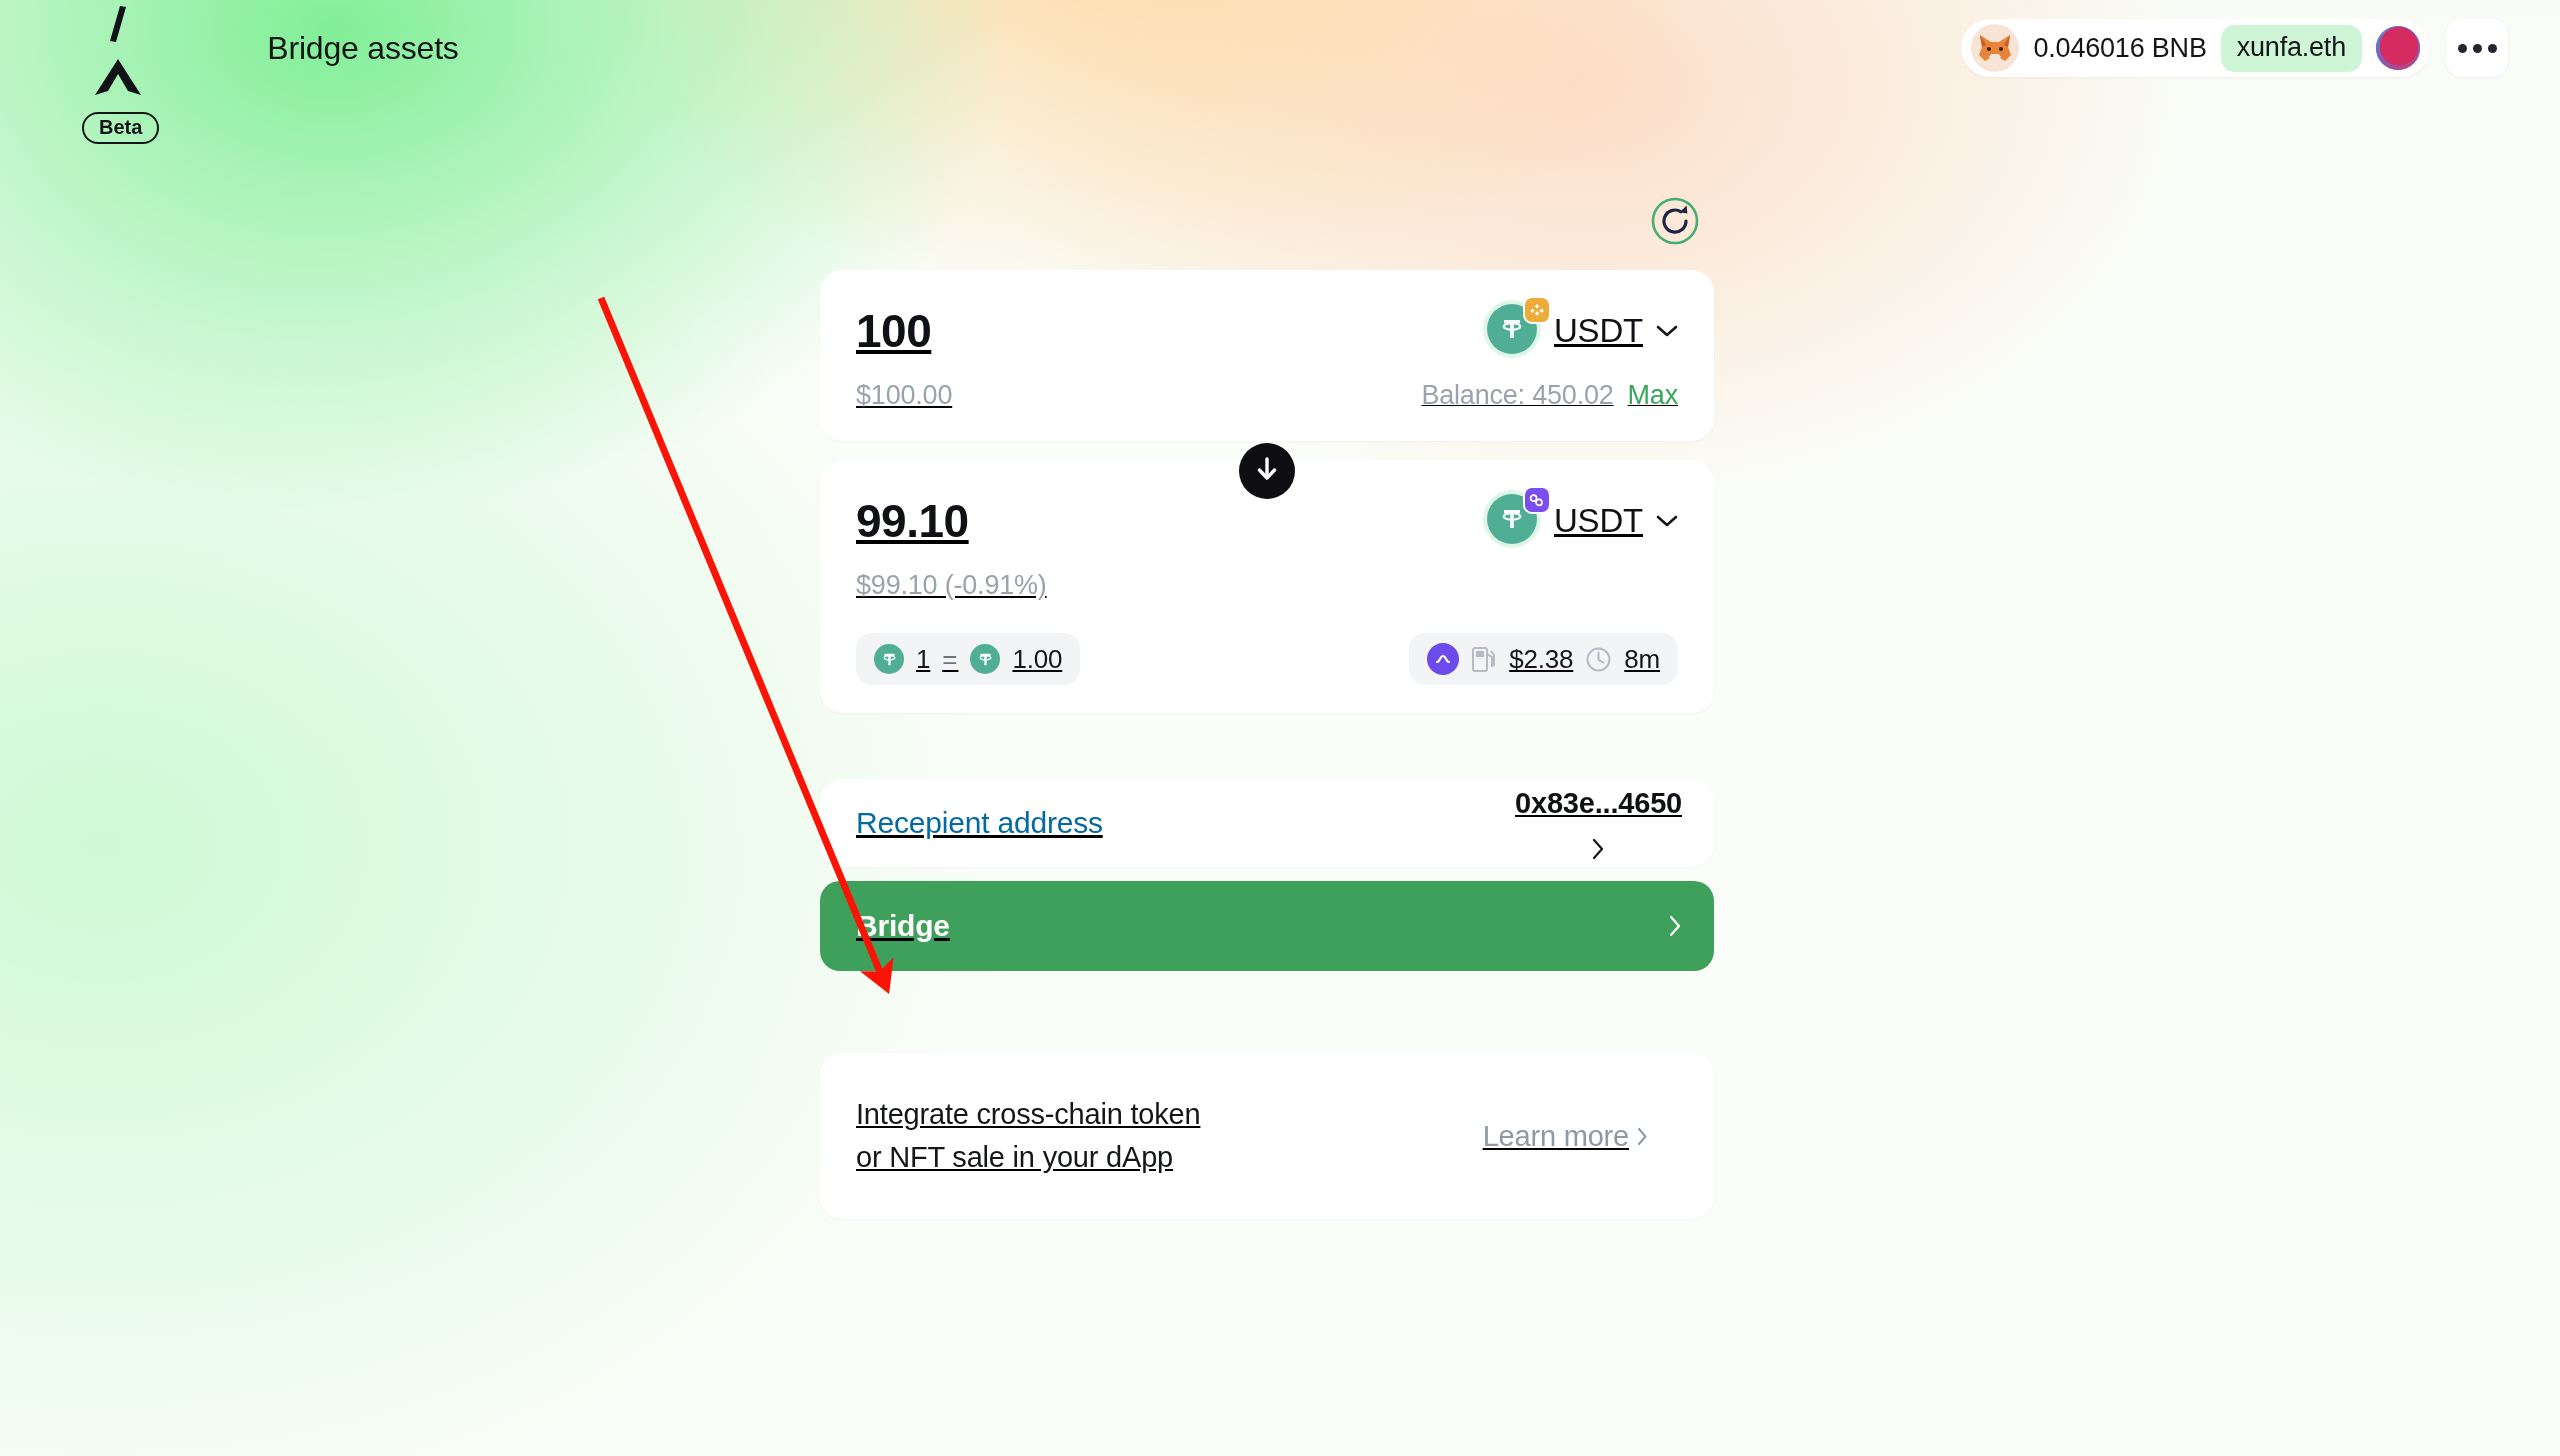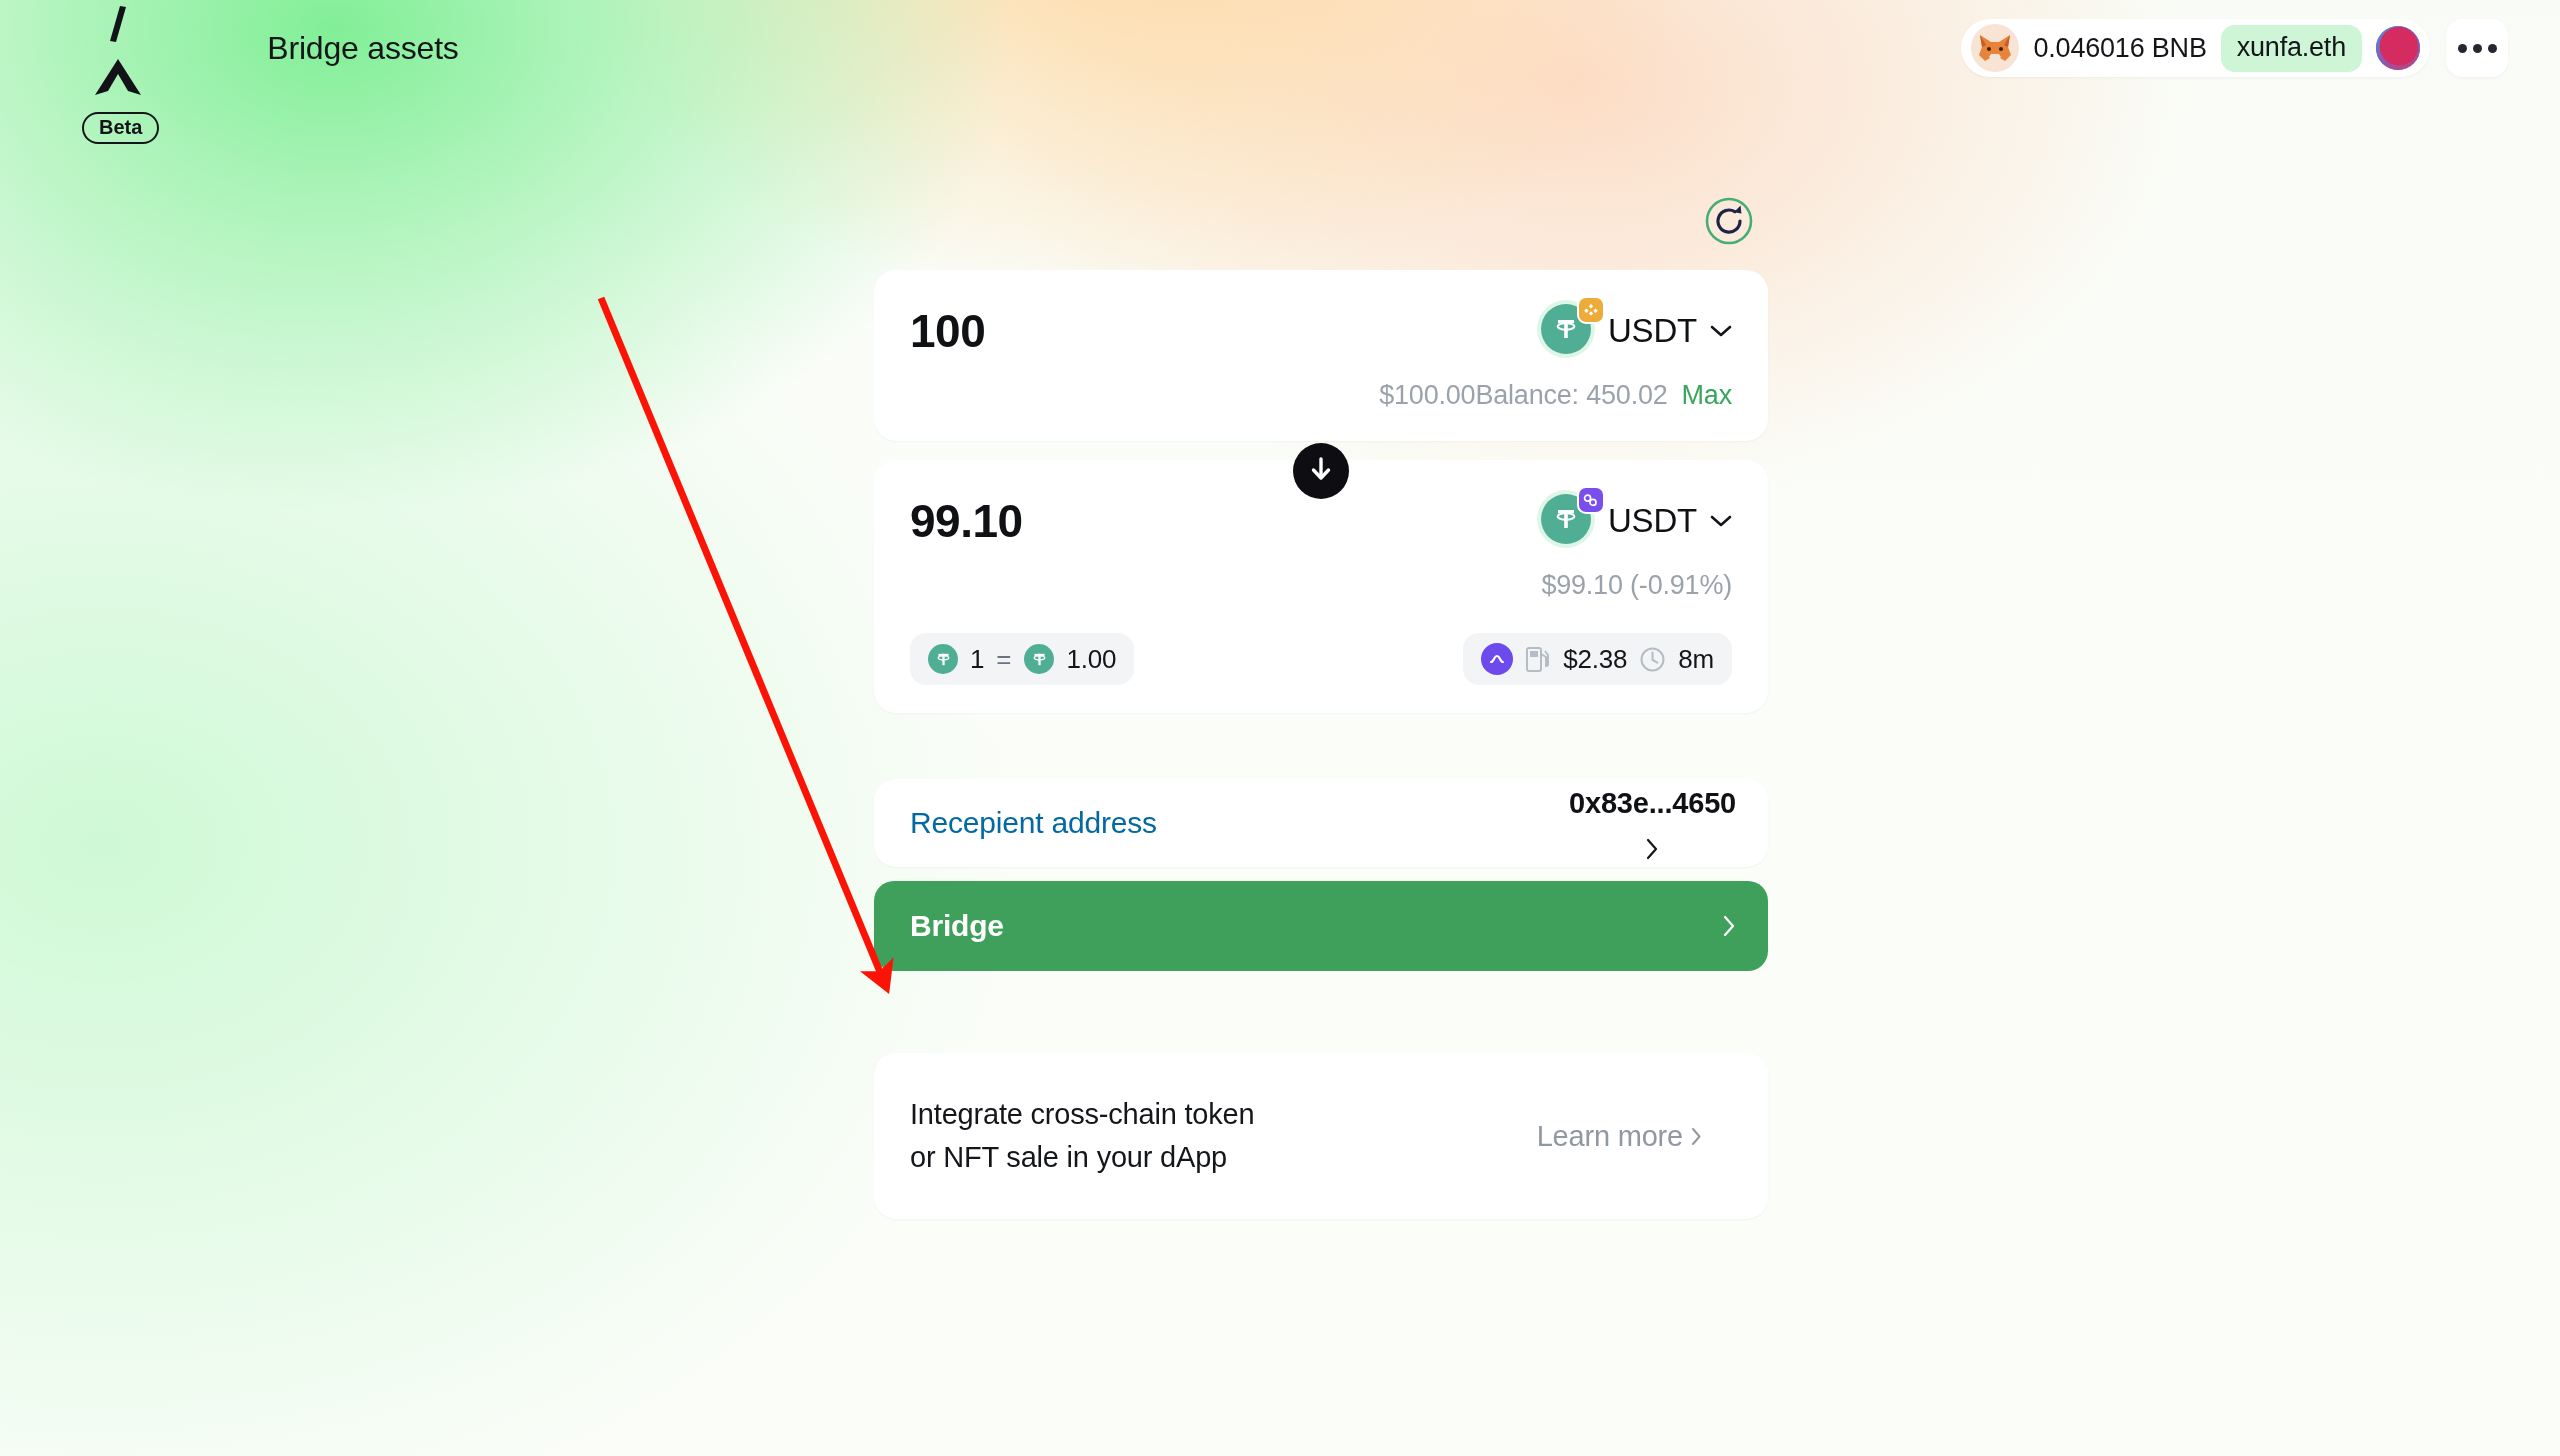--- a/index.html
+++ b/index.html
@@ -51,21 +51,21 @@
     font-size:27px; color:#14161a; letter-spacing:-0.2px;
   }
   #more-btn {
     width:62px; height:58px; background:#ffffff; border-radius:16px;
     display:flex; align-items:center; justify-content:center; gap:6px;
     box-shadow:0 1px 3px rgba(0,0,0,.05);
   }
   #more-btn i { width:9px; height:9px; border-radius:50%; background:#2a2430; display:block; }
 
   
-  #main { position:absolute; left:874px; top:0; width:894px; }
+  #main { position:absolute; left:820px; top:0; width:894px;text-decoration:underline; }
 
   #refresh-row { display:flex; justify-content:flex-end; padding-right:14px; margin-top:196px; }
   #refresh-btn { width:50px; height:50px; position:relative; cursor:pointer; }
 
   .card {
     background:#ffffff; border-radius:22px;
     box-shadow:0 1px 2px rgba(20,30,20,.04);
   }
 
   
@@ -84,21 +84,21 @@
   .chain-badge {
     position:absolute; top:-8px; right:-10px; width:28px; height:28px;
     border-radius:9px; display:flex; align-items:center; justify-content:center;
     border:2px solid #fff;
   }
   .badge-bnb { background:#edac3a; }
   .badge-polygon { background:#7a4ded; }
   .token-symbol { font-size:33px; color:#0f1115; font-weight:400; letter-spacing:-0.2px; }
   .chev { font-size:0; line-height:0; }
 
-  .sub-row { display:flex; align-items:baseline; justify-content:flex-end; margin-top:22px; }
+  .sub-row { display:flex; align-items:baseline; justify-content:space-between; margin-top:22px; }
   .fiat { font-size:27px; color:#9aa2ab; letter-spacing:-0.2px; }
   .bal { font-size:27px; color:#9aa2ab; letter-spacing:-0.2px; }
   .max-link { font-size:27px; color:#39a65c; margin-left:14px; cursor:pointer; letter-spacing:-0.2px; }
 
   
   #swap-btn {
     position:absolute; left:50%; transform:translateX(-50%);
     bottom:-58px; width:56px; height:56px; border-radius:50%;
     background:#0e0d11; display:flex; align-items:center; justify-content:center;
     z-index:5; cursor:pointer;

